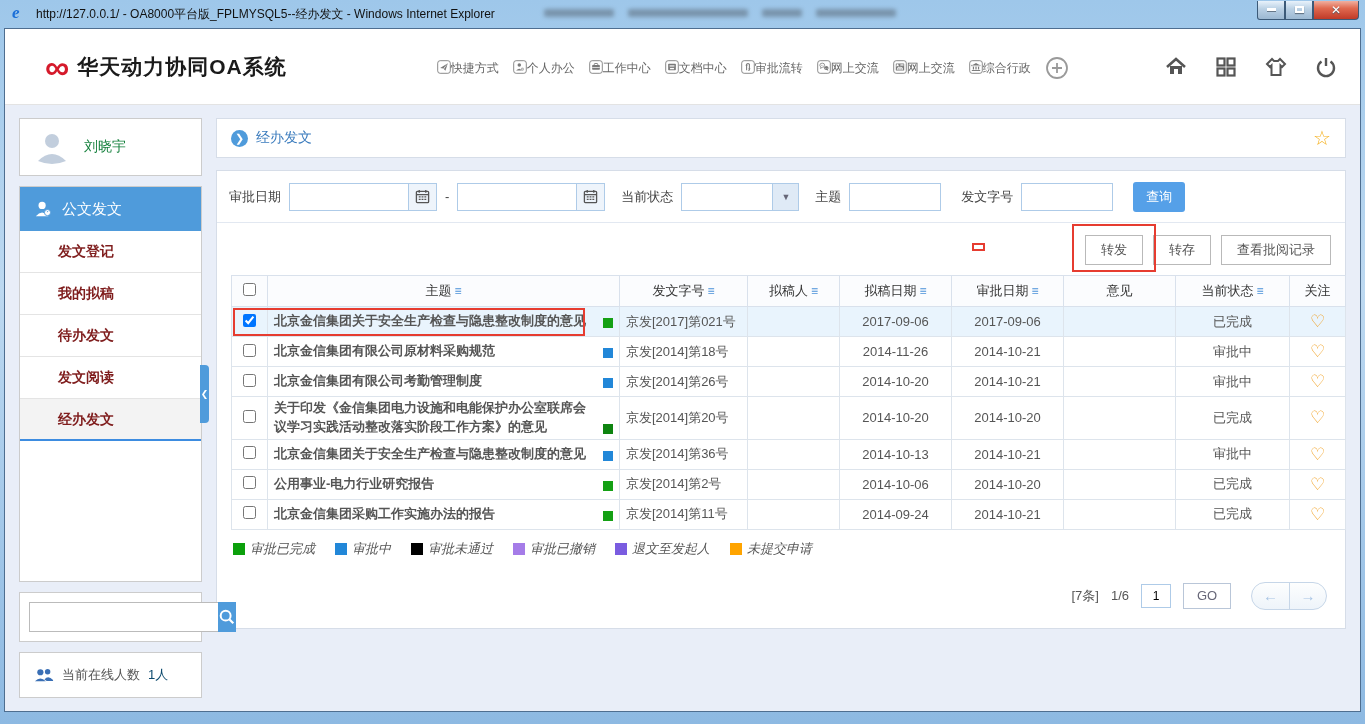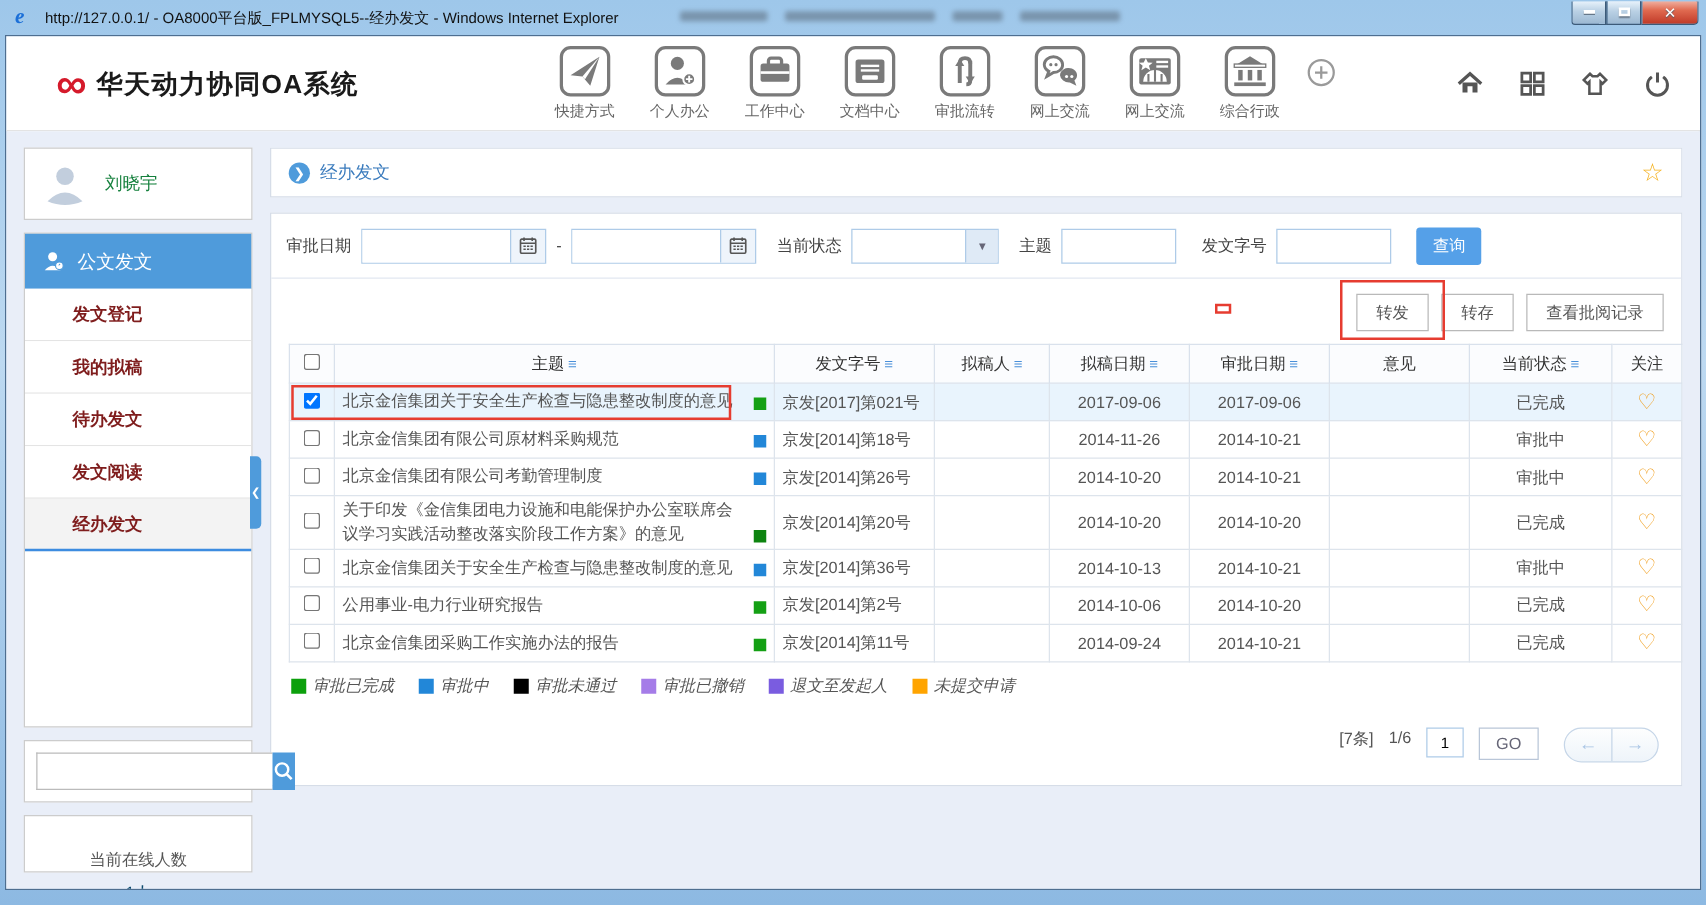--- a/index.html
+++ b/index.html
@@ -23,41 +23,41 @@
   .wbtn.close { width:46px; border-radius:0 0 4px 0;
     background:linear-gradient(180deg,#f0b0a0,#e06a50 40%,#c03a28); color:#fff; font-size:12px; font-weight:bold; }
   .client { flex:1; background:#fff; border:1px solid #4e6e90; box-shadow:inset 0 0 0 1px #c8dcef; display:flex; flex-direction:column; overflow:hidden; }
 
   
   .app-header { height:76px; background:#fff; border-bottom:1px solid #e3e3e3; display:flex; align-items:center; padding:0 22px 0 40px; flex-shrink:0; }
   .logo { display:flex; align-items:center; gap:8px; }
   .logo-mark { color:#d51a2b; font-size:34px; font-weight:bold; line-height:30px; }
   .logo-text { font-size:21px; font-weight:bold; color:#1a1a1a; letter-spacing:1px; }
   .nav { display:flex; align-items:flex-start; gap:14px; margin-left:150px; }
-  .nav-item { display:flex; flex-direction:column; align-items:center; width:62px; cursor:pointer; }
+  .nav-item { display:flex; flex-direction:row; align-items:center; width:62px; cursor:pointer; }
   .nav-ico { width:42px; height:42px; }
   .nav-label { font-size:12px; color:#666; margin-top:3px; white-space:nowrap; }
   .plus-ico { margin-top:10px; }
   .quick { display:flex; gap:26px; margin-left:auto; align-items:center; }
   .qico { width:24px; height:24px; }
 
   
   .main { flex:1; background:#e9eef8; display:flex; gap:14px; padding:13px 14px; overflow:hidden; }
   .sidebar { width:183px; display:flex; flex-direction:column; gap:10px; position:relative; flex-shrink:0; }
   .user-card { background:#fff; border:1px solid #ccc; height:58px; display:flex; align-items:center; padding:0 12px; gap:12px; }
   .user-name { font-size:14px; color:#15803d; }
   .menu { background:#fff; border:1px solid #ccc; flex:1; display:flex; flex-direction:column; }
   .menu-header { background:#4f9bdb; color:#fff; height:44px; display:flex; align-items:center; gap:10px; padding:0 14px; font-size:15px; cursor:pointer; }
   .menu-item { height:42px; line-height:41px; padding-left:38px; font-size:14px; font-weight:bold; color:#7f1d1d; border-bottom:1px solid #e4e4e4; cursor:pointer; background:#fff; }
   .menu-item.selected { background:#f3f3f3; border-bottom:2px solid #3d8ce0; }
   .collapse-tab { position:absolute; right:-7px; top:247px; width:9px; height:58px; background:#4f9bdb; border-radius:0 4px 4px 0; color:#fff; font-size:9px; display:flex; align-items:center; justify-content:center; cursor:pointer; z-index:3; }
   .search-box { background:#fff; border:1px solid #ccc; padding:9px; display:flex; }
   .side-search { flex:1; height:30px; border:1px solid #bbb; border-right:none; padding:0 6px; font-size:13px; outline:none; }
   .search-btn { width:34px; height:30px; background:#4f9bdb; border:none; cursor:pointer; display:flex; align-items:center; justify-content:center; }
-  .online-box { background:#fff; border:1px solid #ccc; height:46px; display:flex; align-items:center; gap:8px; padding:18px 14px; font-size:13px; color:#555;flex-direction:column; }
+  .online-box { background:#fff; border:1px solid #ccc; height:46px; display:flex; align-items:center; gap:8px; padding:0 14px; font-size:13px; color:#555; }
   .online-count { color:#0c4a6e; }
 
   
   .content { flex:1; display:flex; flex-direction:column; gap:12px; overflow:hidden; }
   .breadcrumb-bar { background:#fff; border:1px solid #d6dde8; height:40px; display:flex; align-items:center; padding:0 14px; flex-shrink:0; }
   .bc-circle { width:17px; height:17px; border-radius:50%; background:#4f9bdb; color:#fff; font-size:11px; font-weight:bold; display:flex; align-items:center; justify-content:center; margin-right:8px; }
   .bc-title { color:#3a7bbd; font-size:14px; }
   .fav-star { margin-left:auto; color:#f5b324; font-size:20px; cursor:pointer; }
 
   .panel { background:#fff; border:1px solid #d6dde8; display:flex; flex-direction:column; }
@@ -84,30 +84,30 @@
   .doc-table td { border:1px solid #dde4ec; height:30px; padding:2px 6px; color:#555; font-size:13px; }
   .doc-table tr.selected td { background:#e9f4fd; }
   .doc-table th:nth-child(1){width:36px} .doc-table th:nth-child(2){width:352px}
   .doc-table th:nth-child(3){width:128px} .doc-table th:nth-child(4){width:92px}
   .doc-table th:nth-child(5){width:112px} .doc-table th:nth-child(6){width:112px}
   .doc-table th:nth-child(7){width:112px} .doc-table th:nth-child(8){width:114px}
   .doc-table th:nth-child(9){width:56px}
   .sort-ico { color:#4a90d9; font-size:12px; margin-left:3px; }
   .c { text-align:center; }
   .title-wrap { display:flex; align-items:center; gap:6px; }
-  .title-wrap span { flex:1; line-height:1.45; }
+  .title-wrap span { flex:1; line-height:1.45;font-weight:bold; }
   .status-square { width:10px; height:10px; flex-shrink:0; align-self:flex-end; margin-bottom:3px; }
   .heart { color:#f09f1f; font-size:17px; font-weight:bold; cursor:pointer; }
   .annot-row { position:absolute; left:16px; top:33px; width:352px; height:28px; border:2px solid #e63c30; pointer-events:none; }
 
   .legend-row { display:flex; gap:20px; padding:10px 16px; align-items:center;font-style:italic; }
   .legend-item { display:flex; align-items:center; gap:5px; font-size:13px; color:#555; }
   .legend-sq { width:12px; height:12px; display:inline-block; }
 
-  .pagination-row { display:flex; justify-content:flex-end; gap:12px; padding:14px 18px 18px; font-size:13px; color:#555; }
+  .pagination-row { display:flex; justify-content:flex-end; align-items:center; gap:12px; padding:14px 18px 18px; font-size:13px; color:#555; }
   .page-input { width:30px; height:24px; border:1px solid #aecbe8; text-align:center; font-size:12px; outline:none; }
   .go-btn { width:48px; height:26px; background:#fff; border:1px solid #b9c6d8; color:#667; font-size:13px; cursor:pointer; }
   .arrow-pill { display:flex; border:1px solid #c6d6e8; border-radius:14px; overflow:hidden; margin-left:8px; background:linear-gradient(180deg,#fdfefe,#eef4fa); }
   .arrow-pill .pg { width:37px; height:26px; display:flex; align-items:center; justify-content:center; color:#a8c4e4; font-size:15px; cursor:pointer; }
   .arrow-pill .pg + .pg { border-left:1px solid #c6d6e8; }
 </style>
 </head>
 <body>
 
 <div class="win">

